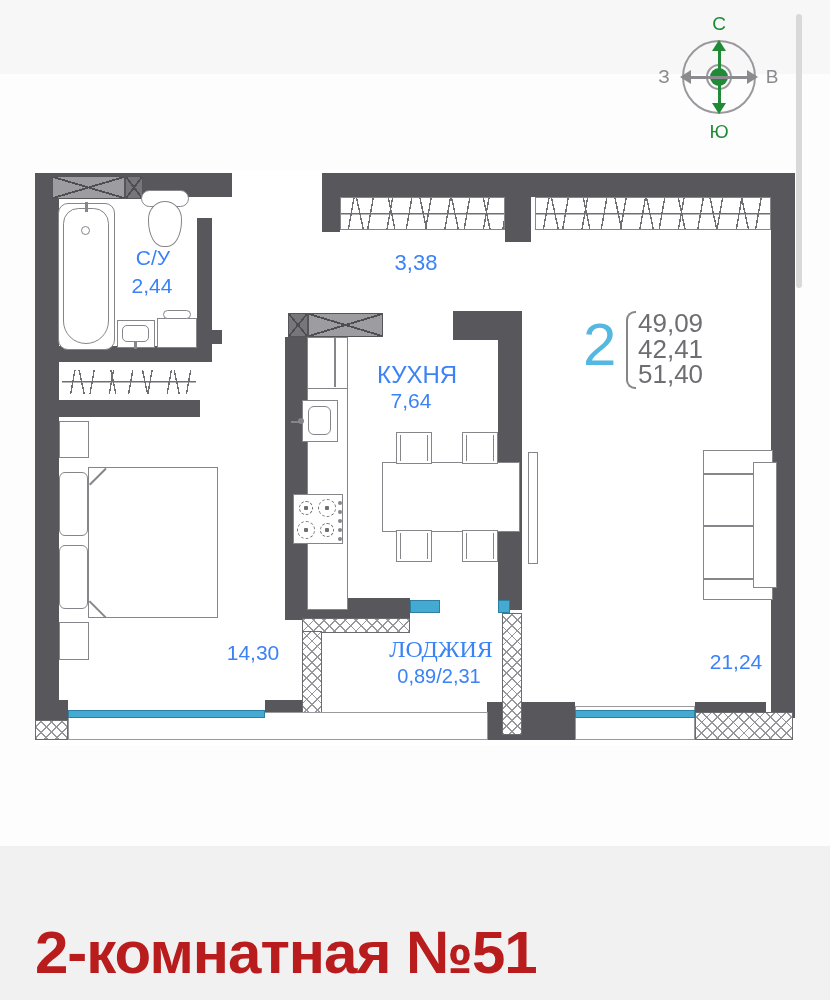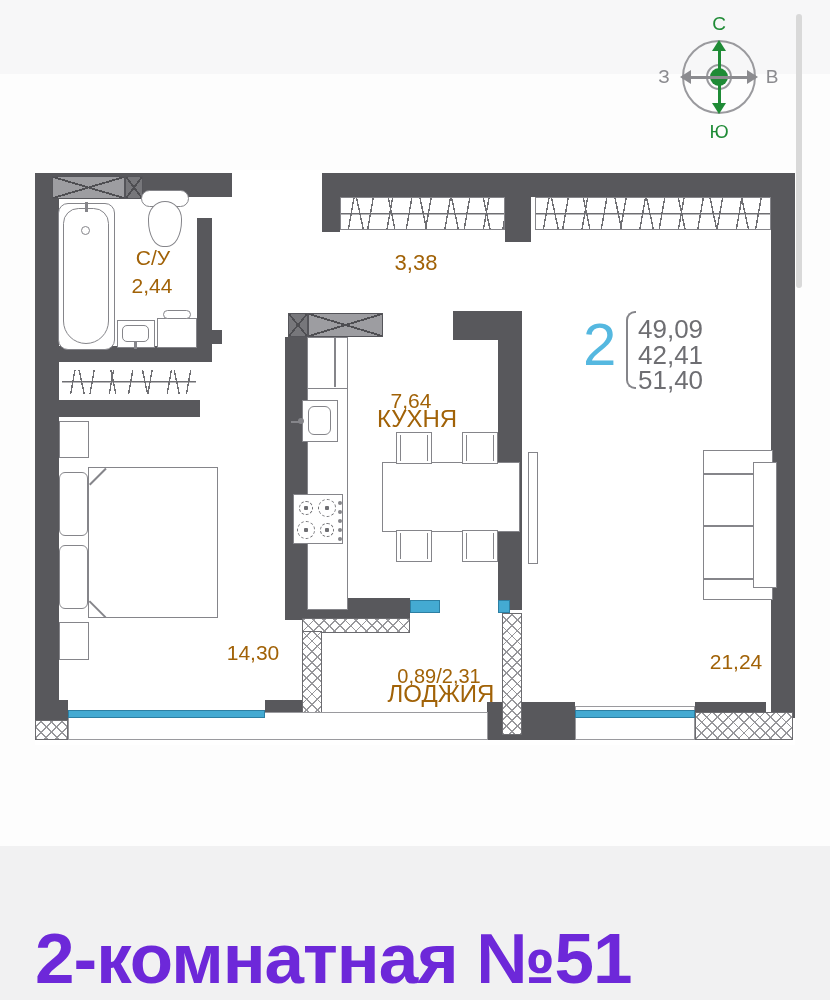--- a/index.html
+++ b/index.html
@@ -24,22 +24,22 @@
   .railbox{border:1.5px solid #85858a;}
   .furn{position:absolute;box-sizing:border-box;background:#fff;border:1.5px solid #85858a;}
   .furn-nobg{position:absolute;box-sizing:border-box;border:1.5px solid #85858a;}
   .thinline{position:absolute;background:#85858a;}
   .win-band{position:absolute;box-sizing:border-box;background:#fff;border:1px solid #9a9a9e;}
   .win{position:absolute;background:#44aad2;border:1px solid #2d7fa3;box-sizing:border-box;}
   .burner{position:absolute;box-sizing:border-box;border:1.6px dashed #6f6f73;border-radius:50%;
     background:radial-gradient(circle at center,#6f6f73 0 2px,transparent 2.5px);}
   .dot{position:absolute;border-radius:50%;background:#85858a;}
   
-  .lbl{position:absolute;color:#a16207;white-space:nowrap;transform:translateX(-50%);}
-  .room-name{font-size:24px;margin-top:44px;}
+  .lbl{position:absolute;color:#3b82f6;white-space:nowrap;transform:translateX(-50%);}
+  .room-name{font-size:24px;}
   .room-area{font-size:21px;}
   
   .num2{position:absolute;color:#55b8e0;font-size:60px;line-height:60px;}
   .bracket{position:absolute;width:10px;height:78px;box-sizing:border-box;
     border-left:2.5px solid #85858a;border-top:2.5px solid #85858a;border-bottom:2.5px solid #85858a;
     border-radius:9px 0 0 9px;}
   .area-line{color:#6e6e72;font-size:26px;line-height:25.5px;}
   
   .circle{position:absolute;box-sizing:border-box;border:2px solid #9a9a9e;border-radius:50%;background:transparent;}
   .shaft-v{position:absolute;background:#1f8b36;}
@@ -47,21 +47,21 @@
   .tri{position:absolute;width:0;height:0;}
   .cmp-lbl{position:absolute;font-size:19px;transform:translate(-50%,-50%);}
   .green{color:#1f8b36;}
   .gray{color:#8b8b8f;}
   
   .chair{position:absolute;box-sizing:border-box;background:#fff;border:1.5px solid #85858a;}
   .chair::after{content:"";position:absolute;left:3px;right:3px;top:2px;bottom:2px;
     border-left:1.2px solid #85858a;border-right:1.2px solid #85858a;}
   
   .footer-band{position:absolute;left:0;top:846px;width:830px;height:154px;background:#f1f1f2;}
-  .footer-title{position:absolute;left:35px;top:918px;color:#6d28d9;font-size:71px;font-weight:800;
+  .footer-title{position:absolute;left:35px;top:918px;color:#b91c1c;font-size:60px;font-weight:800;
     letter-spacing:-1px;white-space:nowrap;}
   .scrollbar{position:absolute;left:796px;top:14px;width:6px;height:274px;background:#d9d9d9;border-radius:3px;}
   .plan-bg{position:absolute;left:35px;top:170px;width:760px;height:575px;background:#fff;}
 </style>
 </head>
 <body>
 
 <div class="page">
   <div class="top-strip"></div>
 
@@ -183,28 +183,28 @@
     <div class="thinline" style="left:0;top:127px;width:67px;height:1.5px;"></div>
   </div>
   <div class="furn" style="left:753px;top:462px;width:24px;height:126px;"></div>
 
   <div class="lbl room-area" style="left:153px;top:246px;">С/У</div>
   <div class="lbl room-area" style="left:152px;top:274px;">2,44</div>
   <div class="lbl room-area" style="left:416px;top:250px;font-size:22px;">3,38</div>
   <div class="lbl room-name" style="left:417px;top:361px;">КУХНЯ</div>
   <div class="lbl room-area" style="left:411px;top:389px;">7,64</div>
   <div class="lbl room-area" style="left:253px;top:641px;">14,30</div>
-  <div class="lbl room-name" style="left:441px;top:636px;">ЛОДЖИЯ</div>
+  <div class="lbl room-name" style="left:441px;top:636px;font-family:Liberation Serif, serif;">ЛОДЖИЯ</div>
   <div class="lbl room-area" style="left:439px;top:665px;font-size:20px;">0,89/2,31</div>
   <div class="lbl room-area" style="left:736px;top:650px;">21,24</div>
 
   <div class="abs" style="left:580px;top:305px;width:160px;height:90px;">
     <div class="num2" style="left:3px;top:10px;">2</div>
     <div class="bracket" style="left:46px;top:6px;"></div>
-    <div class="abs" style="left:58px;top:12px;">
+    <div class="abs" style="left:58px;top:6px;">
       <div class="area-line">49,09</div>
       <div class="area-line">42,41</div>
       <div class="area-line">51,40</div>
     </div>
   </div>
 
   <div class="footer-band"></div>
   <div class="footer-title">2-комнатная №51</div>
 </div>
 

